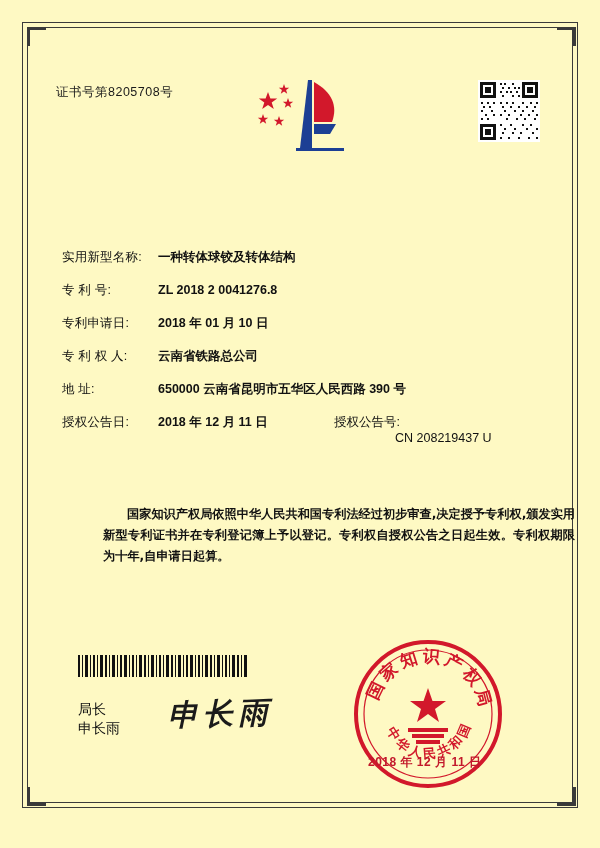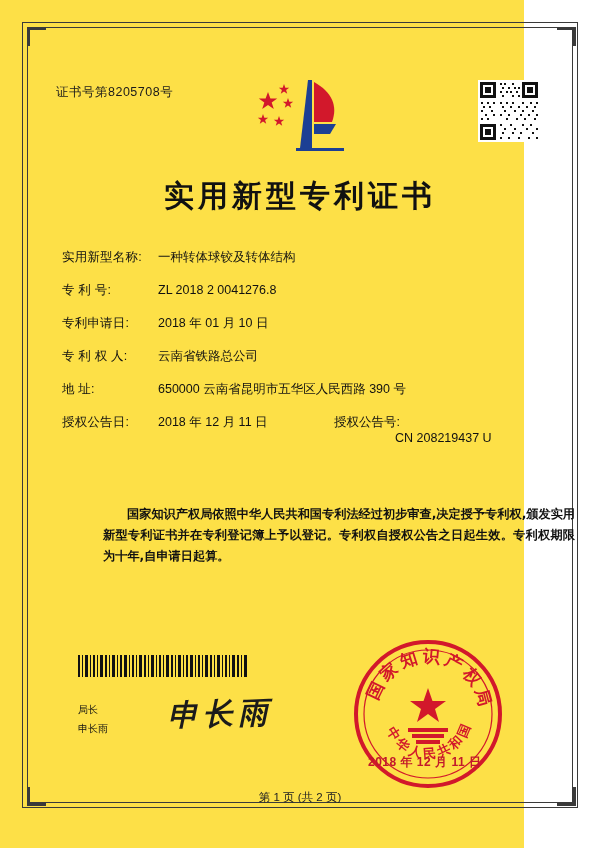--- a/index.html
+++ b/index.html
@@ -11,23 +11,23 @@
     width: 600px;
     height: 848px;
     font-family: "Liberation Sans", sans-serif;
     color: #1a1a1a;
     position: relative;
     overflow: hidden;
   }
   .page {
     position: absolute;
     left: 0; top: 0;
-    width: 524px;
+    width: 600px;
     height: 848px;
-    background: #fde047;
+    background: #fef9c3;
   }
   .border-outer {
     position: absolute;
     left: 22px;
     top: 22px;
     width: 556px;
     height: 786px;
     border: 1.5px solid #3a3a3a;
     box-sizing: border-box;
   }
@@ -110,20 +110,21 @@
     top: 0;
     width: 96px;
     letter-spacing: 0.2px;
     color: #111;
   }
   .field-value {
     position: absolute;
     left: 96px;
     top: 0;
     color: #111;
+    font-weight: bold;
   }
   .field-row.dual .field-value2-label {
     position: absolute;
     left: 243px;
     top: 0;
     color: #111;
     margin-left: 29px;
   }
   .field-row.dual .field-value2 {
     position: absolute;
@@ -157,21 +158,21 @@
     left: 78px;
     top: 655px;
     width: 170px;
     height: 22px;
   }
 
   .signature-block {
     position: absolute;
     left: 78px;
     top: 700px;
-    font-size: 10px;
+    font-size: 14px;
     line-height: 19px;
     color: #111;
   }
   .handwriting {
     position: absolute;
     left: 168px;
     top: 694px;
     font-size: 30px;
     font-family: "DejaVu Serif", "Liberation Serif", serif;
     font-style: italic;
@@ -326,21 +327,20 @@
           <rect x="54" y="52" width="2" height="2"></rect>
         <rect x="22" y="57" width="2" height="2"></rect>
           <rect x="30" y="57" width="2" height="2"></rect>
           <rect x="40" y="57" width="2" height="2"></rect>
           <rect x="50" y="57" width="2" height="2"></rect>
           <rect x="58" y="57" width="2" height="2"></rect>
       </g>
     </svg>
   </div>
 
-  <div class="title">实用新型专利证书</div>
 
   <div class="fields">
     <div class="field-row">
       <span class="field-label">实用新型名称:</span>
       <span class="field-value">一种转体球铰及转体结构</span>
     </div>
     <div class="field-row">
       <span class="field-label">专 利 号:</span>
       <span class="field-value">ZL 2018 2 0041276.8</span>
     </div>
@@ -443,14 +443,13 @@
       <text font-size="17" fill="#d2182b" font-family="'DejaVu Sans','Liberation Sans',sans-serif" font-weight="bold" letter-spacing="4">
         <textPath href="#sealTop" startOffset="8%">国家知识产权局</textPath>
       </text>
       <text font-size="13" fill="#d2182b" font-family="'DejaVu Sans','Liberation Sans',sans-serif" font-weight="bold" letter-spacing="3">
         <textPath href="#sealBottom" startOffset="12%">中华人民共和国</textPath>
       </text>
     </svg>
   </div>
   <div class="seal-date">2018 年 12 月 11 日</div>
 
-  <div class="page-no">第 1 页 (共 2 页)</div>
 </div>
 
 </body></html>

